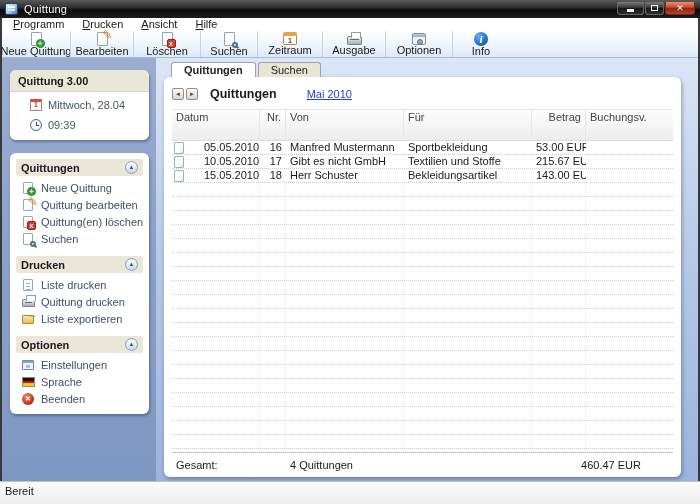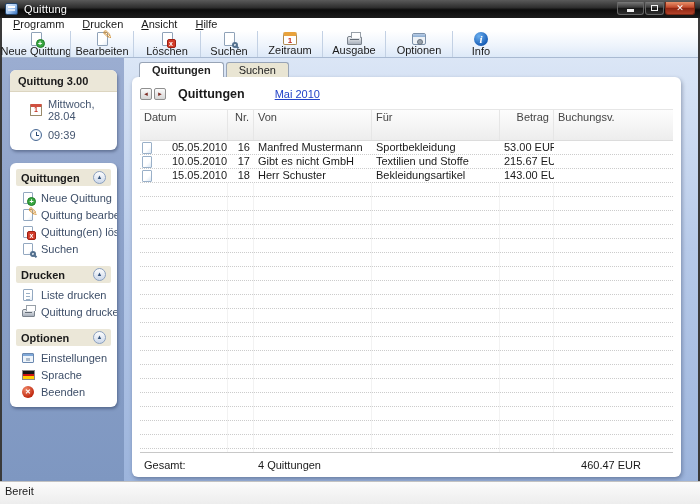--- a/index.html
+++ b/index.html
@@ -64,21 +64,21 @@
   .exporti::after{content:"\2192";position:absolute;right:-4px;top:-7px;color:#249224;font-weight:bold;font-size:10px}
   .flagic{width:13px;height:10px;border:1px solid #888;background:linear-gradient(180deg,#141414 0 33%,#cc1313 33% 66%,#ffce00 66% 100%)}
   .stopic{width:12px;height:12px;border-radius:50%;background:radial-gradient(circle at 35% 30%,#f08868,#c12a10 70%,#921c08);position:relative}
   .stopic::after{content:"\2715";position:absolute;left:0;right:0;top:0;color:#fff;text-align:center;font:bold 7px/12px "Liberation Sans",sans-serif}
   .setwin{width:12px;height:10px;background:#eef4fa;border:1px solid #6a88b0;border-radius:1px;position:relative}
   .setwin::before{content:"";position:absolute;top:0;left:0;right:0;height:2px;background:#7fa8d8}
   .setwin::after{content:"";position:absolute;left:3px;top:4px;width:4px;height:3px;background:#aebccc}
 
   
   .content{flex:1;display:flex;min-height:0}
-  .sidebar{width:122px;flex:none;background:linear-gradient(180deg,#9badd1 0%,#8aa0c8 50%,#7e97c1 100%);padding:12px 7px 0 8px;display:flex;flex-direction:column}
+  .sidebar{width:154px;flex:none;background:linear-gradient(180deg,#9badd1 0%,#8aa0c8 50%,#7e97c1 100%);padding:12px 7px 0 8px;display:flex;flex-direction:column}
   .panel{background:#fff;border-radius:6px;overflow:hidden;box-shadow:1px 2px 3px rgba(10,20,50,.35)}
   .info-hdr{background:#ebe7d8;border-bottom:1px solid #dcd5c0;padding:5px 8px 4px;font-weight:bold}
   .info-row{display:flex;align-items:center;gap:6px;padding:3px 7px;color:#44556f}
   .info-body{padding:3px 13px 5px}
   .nav-panel{margin-top:13px;padding-bottom:7px}
   .section-hdr{margin:6px 6px 3px;background:#ebe7d8;border-radius:2px;padding:2px 5px;font-weight:bold;display:flex;align-items:center;justify-content:space-between;cursor:default}
   .section-hdr.gap{margin-top:9px}
   .collapse-btn{width:13px;height:13px;border-radius:50%;border:1px solid #8aa0c0;background:linear-gradient(#fdfdfd,#ccd8ea);color:#33527a;font-size:6px;line-height:11px;text-align:center;cursor:default}
   .side-item{display:flex;align-items:center;gap:6px;padding:2px 4px 2px 11px;height:17px;color:#3d4e68;cursor:default;white-space:nowrap}
   .side-item .icwrap{width:14px;height:13px;flex:none}
@@ -280,20 +280,26 @@
                 <span class="ic sm-doc lines"></span>
               </span>
             <span>Liste drucken</span>
           </div>
           <div class="side-item">
             <span class="icwrap">
                 <span class="ic printer" style="width:13px;height:8px;margin-top:3px"></span>
               </span>
             <span>Quittung drucken</span>
           </div>
+          <div class="side-item">
+            <span class="icwrap">
+                <span class="ic exporti"></span>
+              </span>
+            <span>Liste exportieren</span>
+          </div>
 
           <div class="section-hdr gap">
             <span>Optionen</span>
             <span class="collapse-btn">▲</span>
           </div>
           <div class="side-item">
             <span class="icwrap">
                 <span class="ic setwin"></span>
               </span>
             <span>Einstellungen</span>

